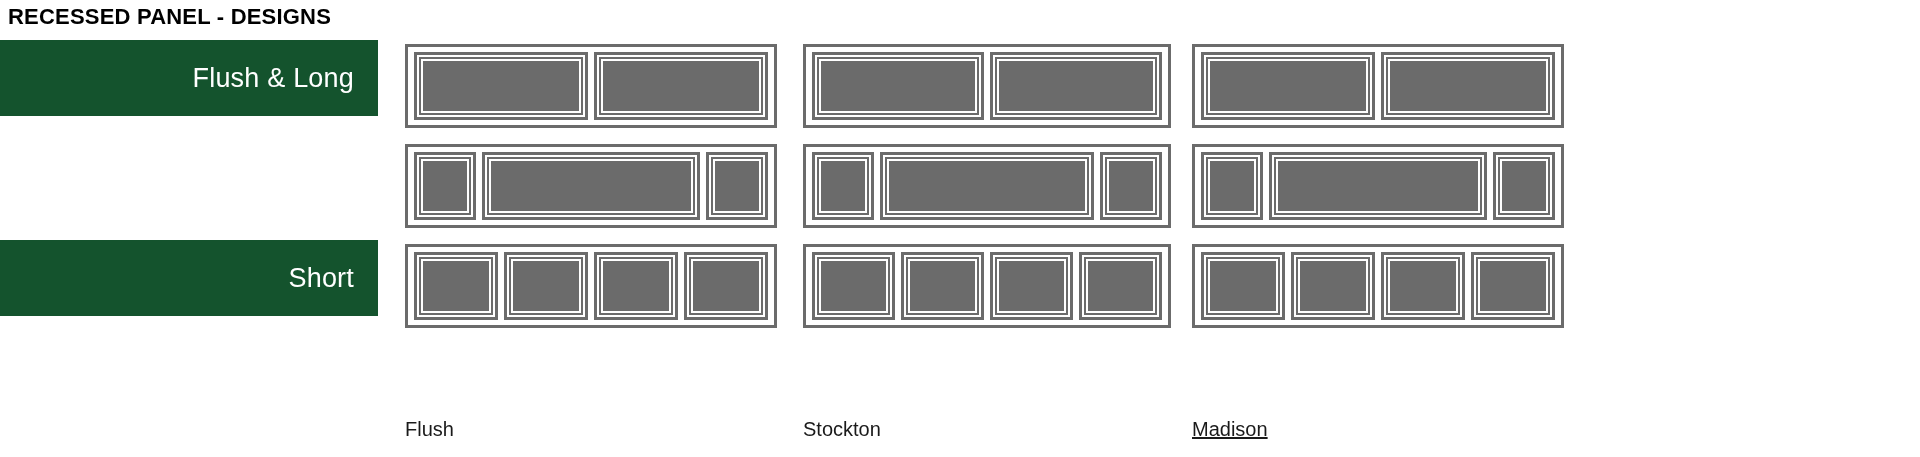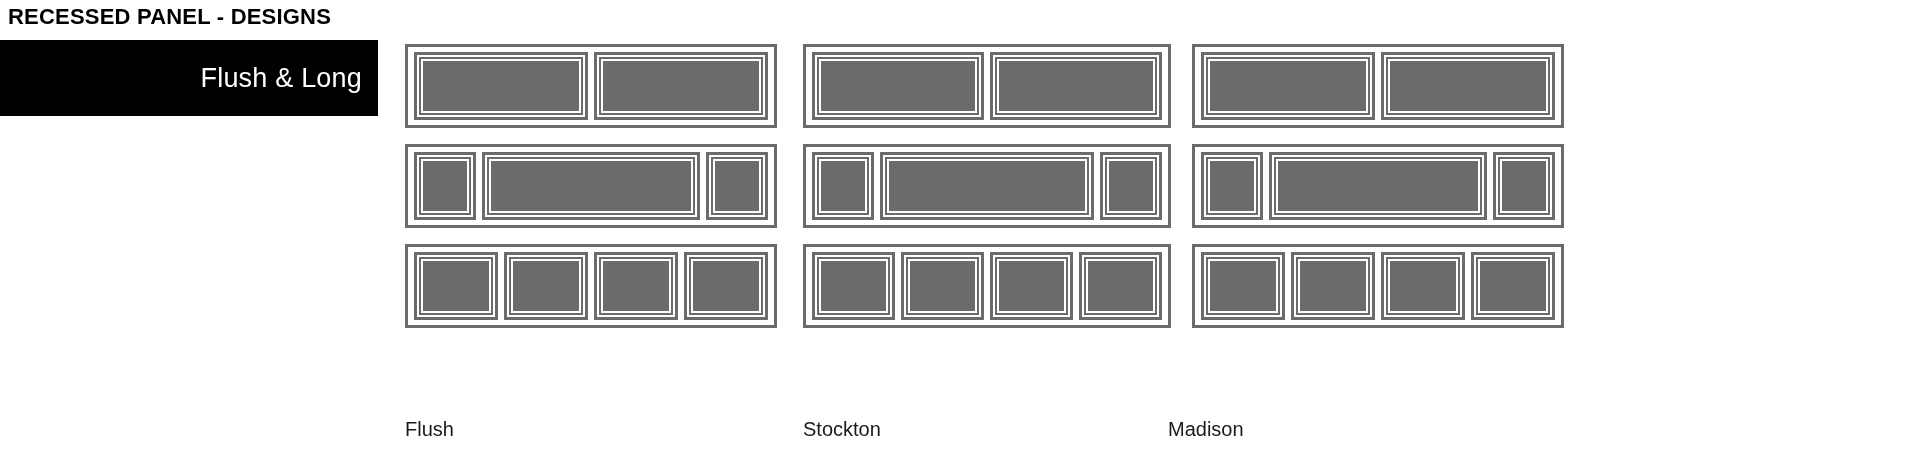--- a/index.html
+++ b/index.html
@@ -30,26 +30,26 @@
     position:relative;
     height:100px;
     margin-bottom:0;
   }
 
   
   .label-bar{
     position:absolute;
     left:0; top:0;
     width:378px;height:76px;
-    background:#000000;
+    background:#14532d;
     display:flex;
     align-items:center;
     justify-content:flex-end;
     box-sizing:border-box;
-    padding-right:16px;
+    padding-right:24px;
   }
   .label-bar span{
     color:#ffffff;
     font-size:27px;
     font-weight:400;
     white-space:nowrap;
     letter-spacing:0.2px;
   }
 
   
@@ -104,21 +104,21 @@
   
   .caption{
     position:absolute;
     top:418px;
     font-size:20px;
     color:#1a1a1a;
     white-space:nowrap;
   }
   .caption.col-plain   { left:405px; }
   .caption.col-stockton{ left:803px; }
-  .caption.col-madison { left:1168px; }
+  .caption.col-madison { left:1192px;text-decoration:underline; }
 </style>
 </head>
 <body>
 
 <div id="page-title">RECESSED PANEL - DESIGNS</div>
 
 <div class="grid" id="grid">
     <div class="row">
       <div class="label-bar">
         <span>Flush &amp; Long</span>
@@ -275,20 +275,23 @@
           <div class="panel-inner">
             <div class="panel-face" style="grid-template-columns: repeat(2, 1fr); grid-template-rows: repeat(1, 1fr);">
               <div class="lite"></div>
               <div class="lite"></div>
             </div>
           </div>
         </div>
       </div>
     </div>
     <div class="row">
+      <div class="label-bar">
+        <span>Short</span>
+      </div>
       <div class="door col-plain">
         <div class="panel w-equal">
           <div class="panel-inner">
             <div class="panel-face" style="grid-template-columns: repeat(1, 1fr); grid-template-rows: repeat(1, 1fr);">
               <div class="lite"></div>
             </div>
           </div>
         </div>
         <div class="panel w-equal">
           <div class="panel-inner">

